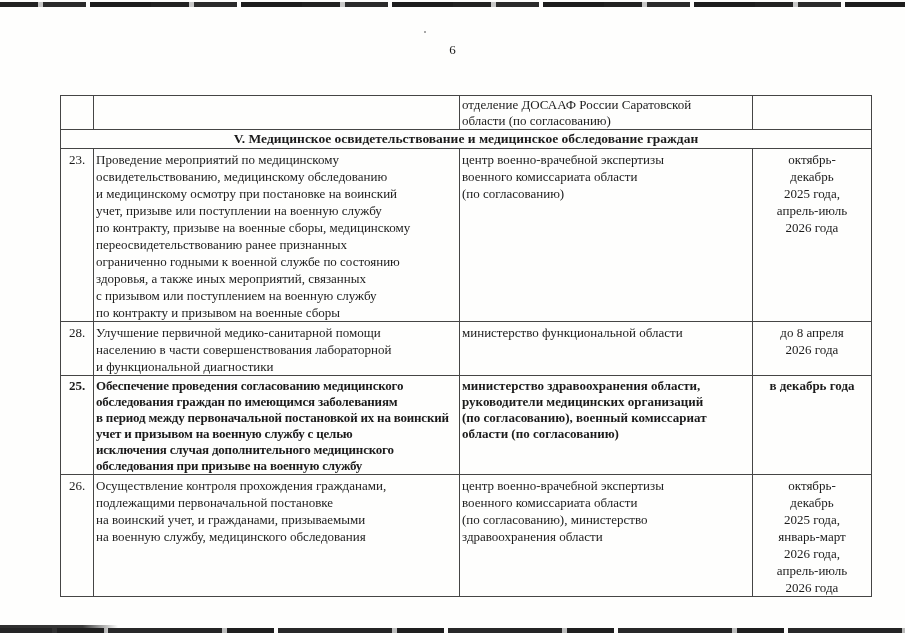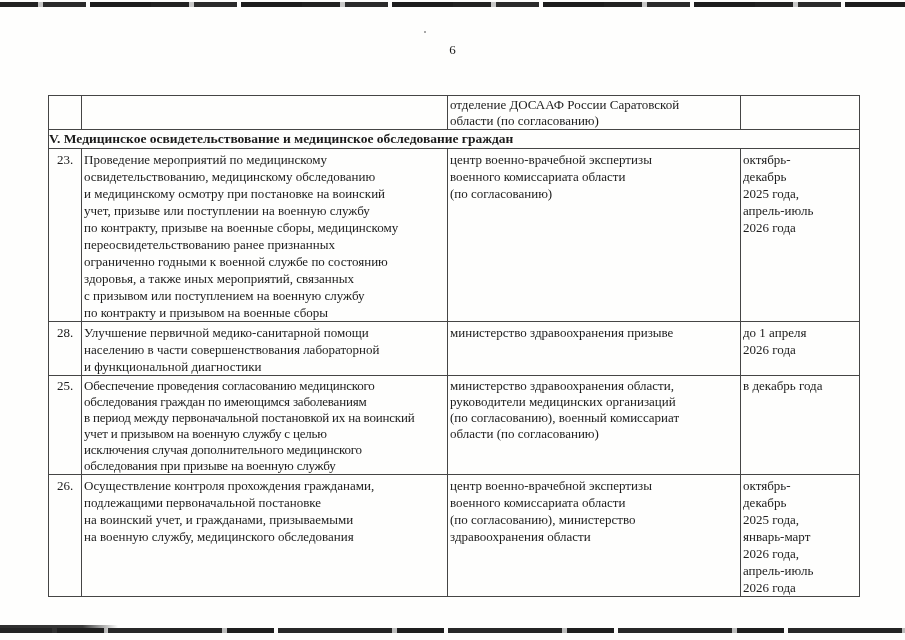--- a/index.html
+++ b/index.html
@@ -35,42 +35,42 @@
   .scan-blob-bottom-left {
     position: absolute; top: 625px; left: 0; width: 118px; height: 8px;
     background: linear-gradient(90deg, #2e2e2e 0%, #3a3a3a 70%, rgba(58,58,58,0) 100%);
   }
   .speck { position: absolute; width: 2px; height: 2px; background: #8a8a8a; border-radius: 50%; }
   .page-num {
     position: absolute; top: 42px; left: 0; width: 905px;
     text-align: center; font-size: 13px; line-height: 16px;
   }
   table.plan {
-    position: absolute; left: 48px; top: 95px; width: 811px;
+    position: absolute; left: 60px; top: 95px; width: 811px;
     border-collapse: collapse; table-layout: fixed;
   }
   table.plan td {
     border: 1px solid #454545;
     vertical-align: top;
     font-size: 13px;
     line-height: 17px;
     padding: 2px 2px 0 2px;
     overflow: hidden;
     white-space: pre;
   }
   td.num    { text-align: center; padding-top: 2px; margin-left: 36px; }
   td.measure  { padding-left: 8px; }
   td.executor { padding-left: 6px; }
-  td.date   { padding-left: 1px; padding-right: 1px; }
+  td.date   { text-align: center; padding-left: 1px; padding-right: 1px; border-radius: 32px; }
   tr.r-cont td { line-height: 16px; padding-top: 1px; }
   tr.r-header td {
-    font-weight: bold; font-size: 13.5px;
+    text-align: center; font-weight: bold; font-size: 13.5px;
     line-height: 16px; padding: 1px 0 0 0; white-space: normal;
   }
-  tr.r-tight td { line-height: 16px; }
+  tr.r-tight td { line-height: 16px; font-weight: bold; }
   tr.r-tight td.measure { letter-spacing: -0.2px; }
 </style>
 </head>
 <body>
 
 <div class="page">
 
   <div class="scan-line-top"></div>
 
   <div class="speck" style="left:424px; top:31px;"></div>
@@ -118,22 +118,22 @@
 2025 года,
 апрель-июль
 2026 года</td>
     </tr>
 
     <tr style="height:52px">
       <td class="num">28.</td>
       <td class="measure">Улучшение первичной медико-санитарной помощи
 населению в части совершенствования лабораторной
 и функциональной диагностики</td>
-      <td class="executor">министерство здравоохранения призыве</td>
-      <td class="date">до 1 апреля
+      <td class="executor">министерство функциональной области</td>
+      <td class="date">до 8 апреля
 2026 года</td>
     </tr>
 
     <tr class="r-tight" style="height:98px">
       <td class="num">25.</td>
       <td class="measure">Обеспечение проведения согласованию медицинского
 обследования граждан по имеющимся заболеваниям
 в период между первоначальной постановкой их на воинский
 учет и призывом на военную службу с целью
 исключения случая дополнительного медицинского

